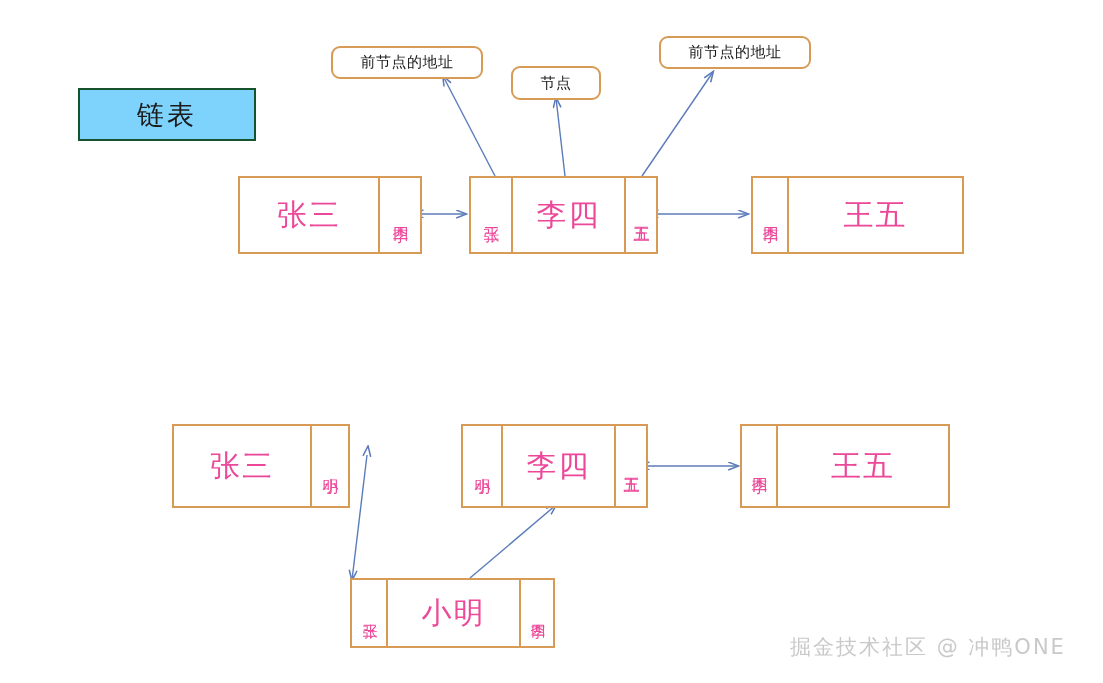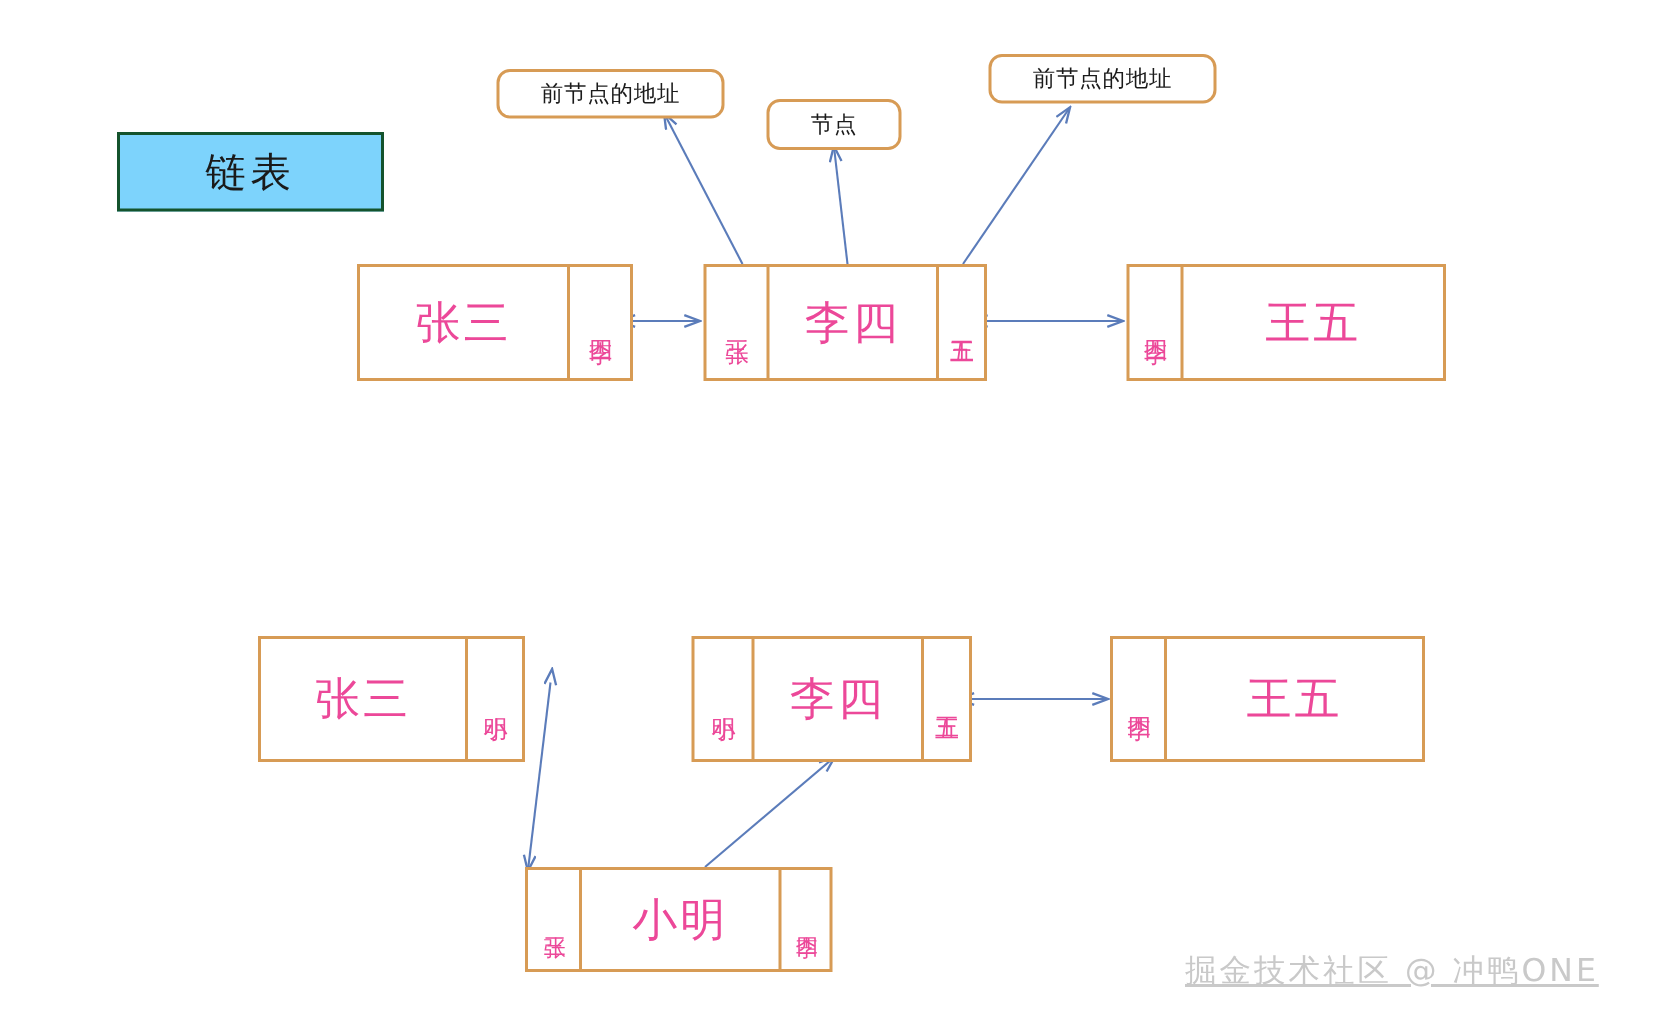--- a/index.html
+++ b/index.html
@@ -161,15 +161,15 @@
     <div class="cell ptr" style="width:34px;">李四</div>
     <div class="cell data" style="flex:1;">王五</div>
   </div>
 
   <div class="node" style="left:350px; top:578px; width:205px; height:70px;">
     <div class="cell ptr" style="width:34px; font-size:15px;">张三</div>
     <div class="cell data" style="flex:1;">小明</div>
     <div class="cell ptr" style="width:34px; font-size:15px;">李四</div>
   </div>
 
-  <div class="watermark" style="left:790px; top:633px;text-decoration:underline;">掘金技术社区 @ 冲鸭ONE</div>
+  <div class="watermark" style="left:790px; top:633px;">掘金技术社区 @ 冲鸭ONE</div>
 
 </div>
 
 </body></html>

